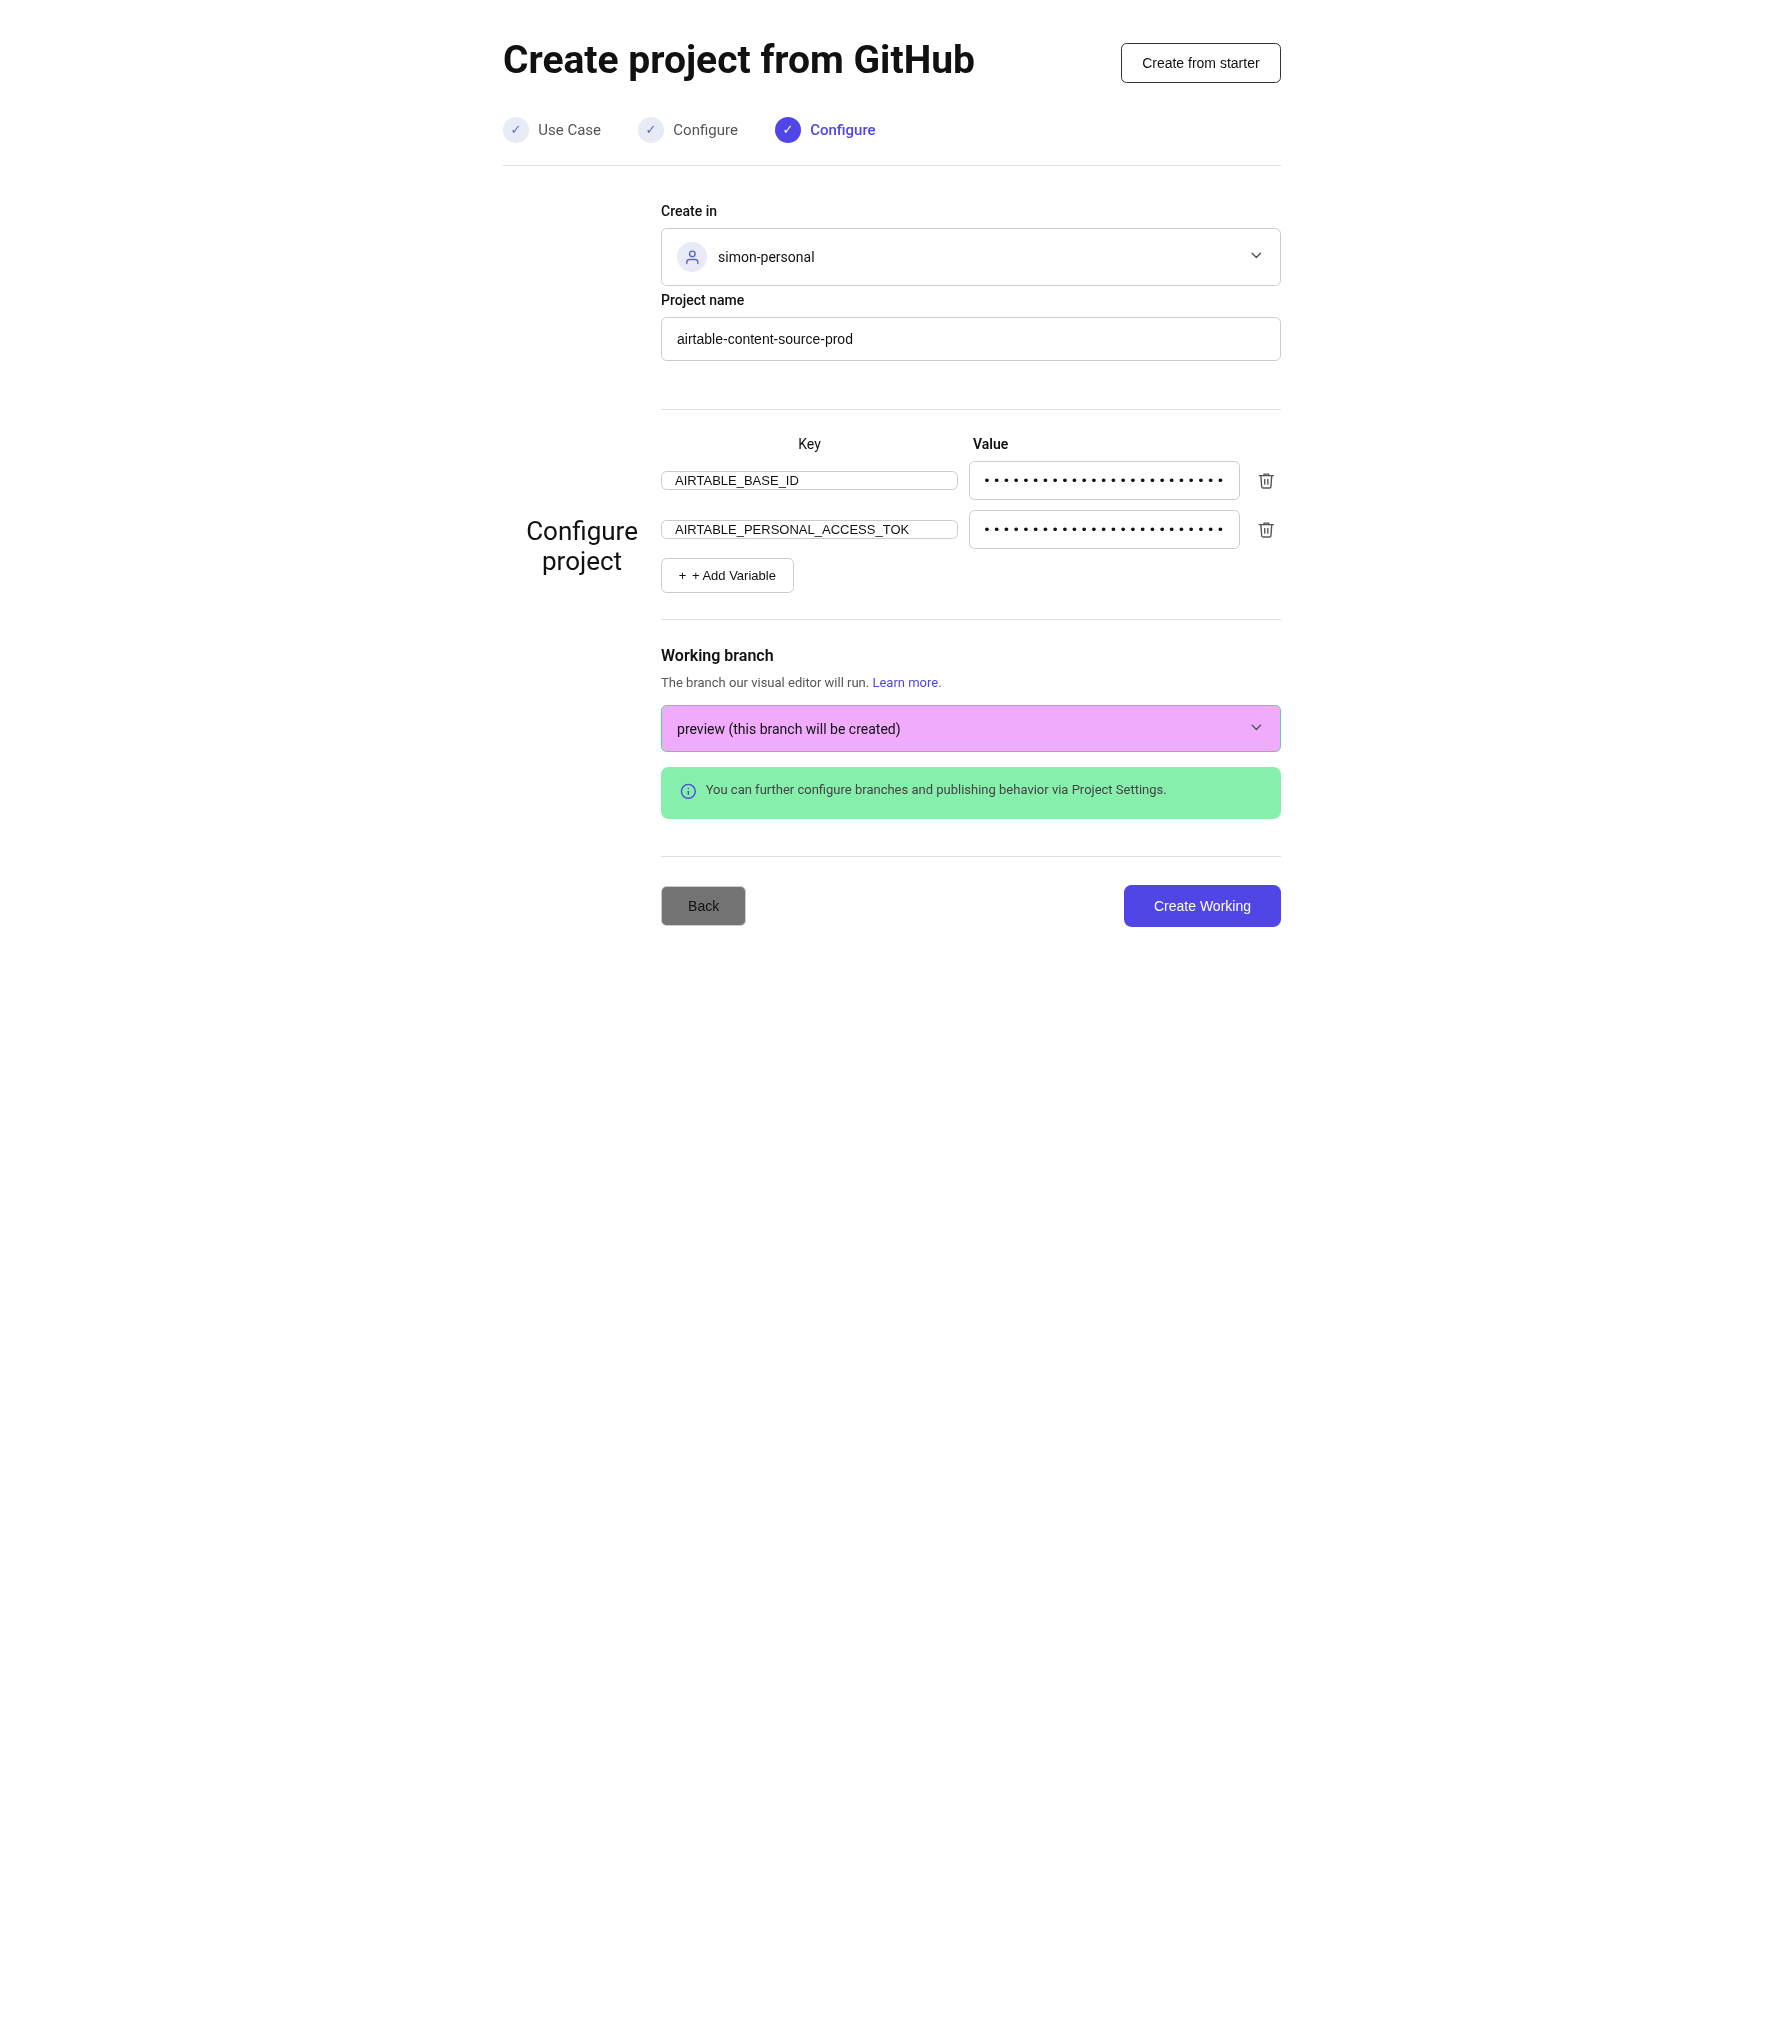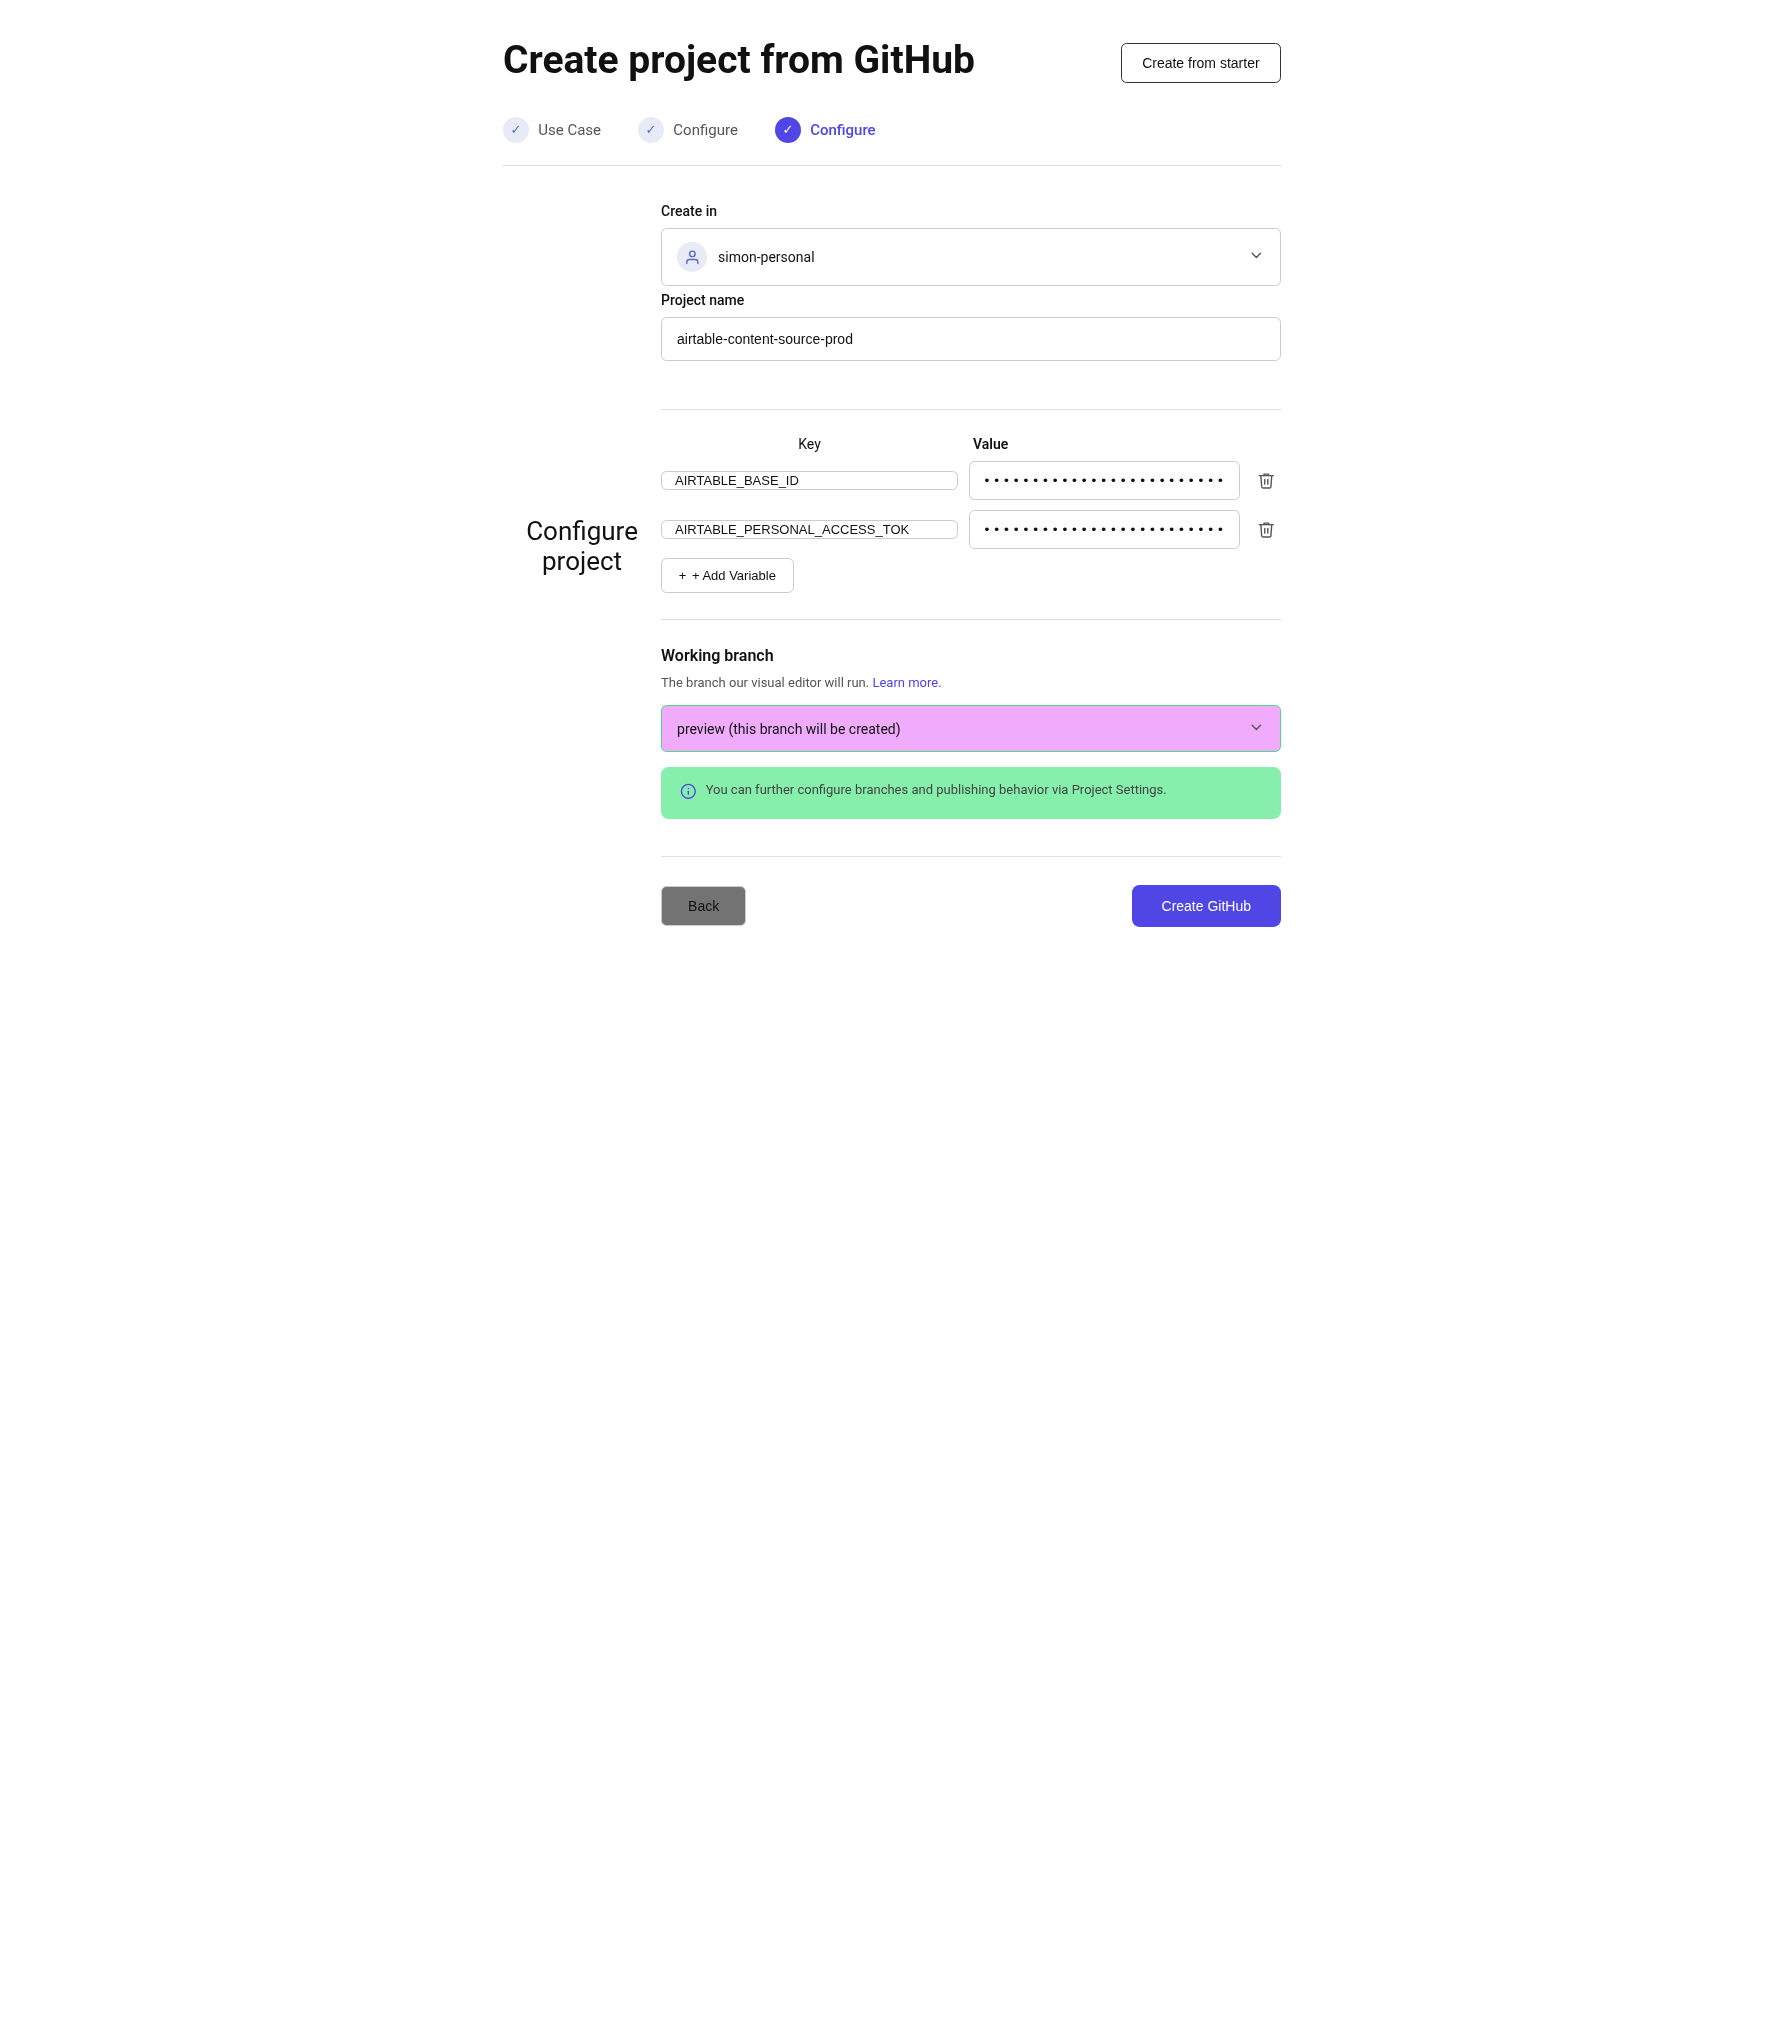--- a/index.html
+++ b/index.html
@@ -481,19 +481,19 @@
             </svg>
           </span>
           <span class="info-text">You can further configure branches and publishing behavior via Project Settings.</span>
         </div>
       </div>
 
       <hr class="bottom-divider">
 
       <div class="action-row">
         <button class="back-btn">Back</button>
-        <button class="create-project-btn">Create GitHub</button>
+        <button class="create-project-btn">Create Working</button>
       </div>
 
     </div>
   </div>
 </div>
 
 
 </body></html>

